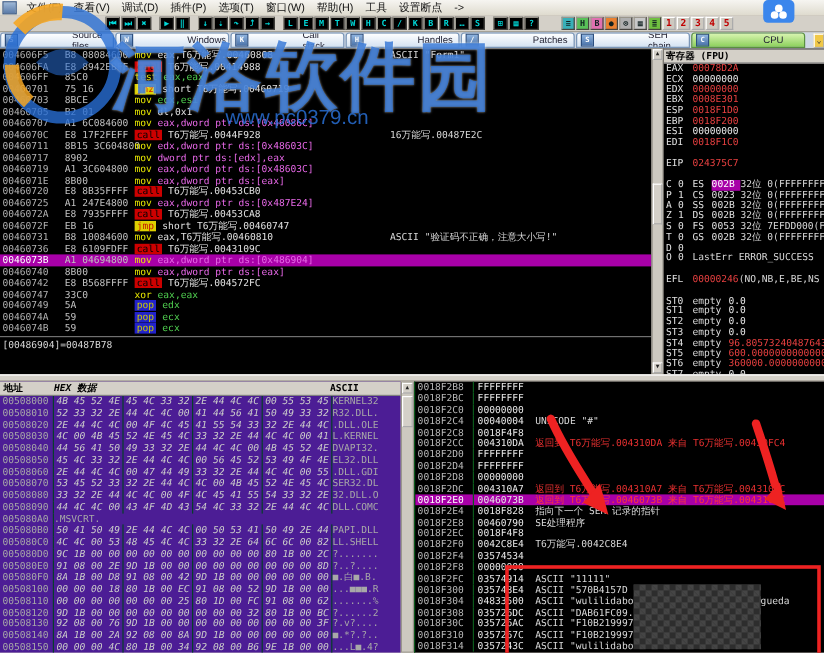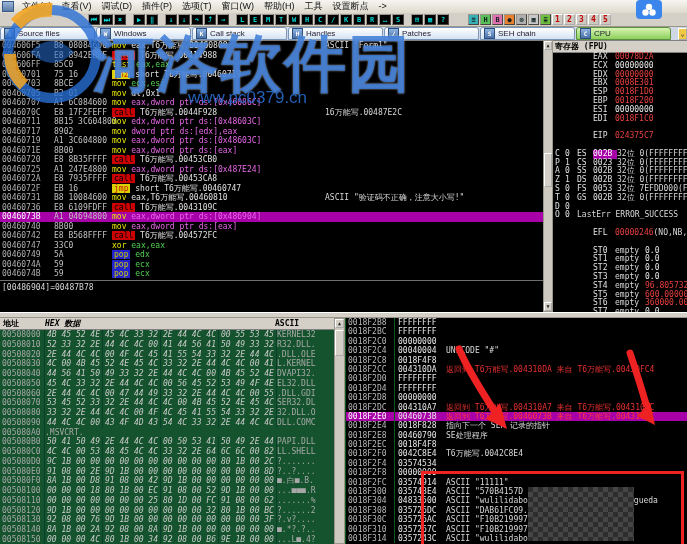--- a/index.html
+++ b/index.html
@@ -20,34 +20,34 @@
     color:#00d8d8;font:bold 7px/11px "DejaVu Sans Mono",monospace;text-align:center;box-sizing:border-box;}
   .cbtn{width:11px;height:11px;border:1px outset #9a968c;margin-right:1px;
     color:#102020;font:bold 7px/11px "DejaVu Sans Mono",monospace;text-align:center;box-sizing:border-box;}
   .nbtn{width:11px;height:11px;background:#cdc9c0;border:1px outset #fff;margin-right:1px;
     color:#c00000;font:bold 8px/10px "DejaVu Sans Mono",monospace;text-align:center;box-sizing:border-box;}
   .tsep{width:6px;height:1px;display:inline-block;}
   
   #tabbar{position:absolute;left:0;top:27px;width:687px;height:13px;background:#cfd8e4;display:flex;}
   .tab{width:95px;height:13px;border:1px solid #7a96b8;border-radius:3px 3px 0 0;box-sizing:border-box;
     background:linear-gradient(#ffffff,#d4e2f2);display:flex;align-items:center;font-size:8px;color:#223;
-    padding-left:3px;margin-right:1px;overflow:hidden;}
+    padding-left:3px;margin-right:1px;overflow:hidden;gap:42px;}
   .tab.active{background:linear-gradient(#d8f4b0,#8cd05c);border-color:#5a9040;}
   .ticon{width:9px;height:9px;background:linear-gradient(#8fb4e0,#4a72a8);border:1px solid #2c4f80;
     color:#fff;font:bold 6px/9px "DejaVu Sans Mono",monospace;text-align:center;margin-right:3px;flex:none;}
   .tabmore{position:absolute;right:0;top:1px;width:9px;height:12px;background:#f0c848;border:1px outset #fff;
     font:7px/10px "DejaVu Sans Mono",monospace;text-align:center;color:#333;box-sizing:border-box;}
   
   #disasm{position:absolute;left:0;top:40px;width:543px;height:272px;background:#000;overflow:hidden;
     border-top:1px solid #808080;box-sizing:border-box;}
   #regs{position:absolute;left:553px;top:40px;width:134px;height:272px;background:#000;overflow:hidden;
     border-top:1px solid #808080;box-sizing:border-box;}
   #splitter{position:absolute;left:0;top:312px;width:687px;height:6px;background:#d4d0c8;
     border-top:1px solid #fff;border-bottom:1px solid #9a968c;box-sizing:border-box;}
-  #dump{position:absolute;left:0;top:318px;width:334px;height:226px;background:#14532d;overflow:hidden;}
+  #dump{position:absolute;left:0;top:318px;width:334px;height:226px;background:#4c1d95;overflow:hidden;}
   #stack{position:absolute;left:345px;top:318px;width:342px;height:226px;background:#000;overflow:hidden;
     border-left:1px solid #0a5a1a;box-sizing:border-box;}
   
   .sb{position:absolute;background:#cdc9c0;border:1px solid #9a968c;box-sizing:border-box;}
   #disasm-sb{left:543px;top:40px;width:10px;height:272px;}
   #dump-sb{left:334px;top:318px;width:11px;height:226px;}
   .sb-arrow{width:100%;height:9px;background:#d4d0c8;border:1px outset #fff;box-sizing:border-box;
     font:5px/7px "DejaVu Sans Mono",monospace;text-align:center;color:#222;}
   .sb-thumb{position:absolute;left:0;width:100%;height:34px;background:#d4d0c8;border:1px outset #fff;box-sizing:border-box;}
   
@@ -65,21 +65,21 @@
   .op-plain{color:#e0e0e0;}
   .op-reg{color:#50d050;}
   .op-mem{color:#e868e8;}
   #disasm-info{position:absolute;left:0;top:239px;width:100%;border-top:1px solid #707070;
     color:#d8d8d8;font:8px/10px "DejaVu Sans Mono",monospace;padding:2px 0 0 2px;}
   
   #regs-title{height:11px;background:#d4d0c8;color:#000;font:bold 8px/11px "DejaVu Sans Mono",monospace;
     padding-left:2px;border-bottom:1px solid #808080;}
   .rline{display:flex;height:8.8px;font:8px/8.8px "DejaVu Sans Mono",monospace;white-space:nowrap;padding-left:2px;}
   .rblank{height:8.8px;}
-  .rn{width:22px;color:#e0e0e0;flex:none;margin-left:38px;}
+  .rn{width:22px;color:#e0e0e0;flex:none;}
   .rv{color:#e8e8e8;}
   .rv.red{color:#e84040;}
   .fn{width:10px;color:#e0e0e0;flex:none;}
   .fv{width:12px;color:#e0e0e0;flex:none;}
   .sn{width:16px;color:#e0e0e0;flex:none;}
   .sv{width:24px;color:#e0e0e0;flex:none;}
   .sv.hl{background:#a800a8;color:#fff;}
   .srest{color:#d8d8d8;}
   .fe{width:30px;color:#d8d8d8;flex:none;}
   

